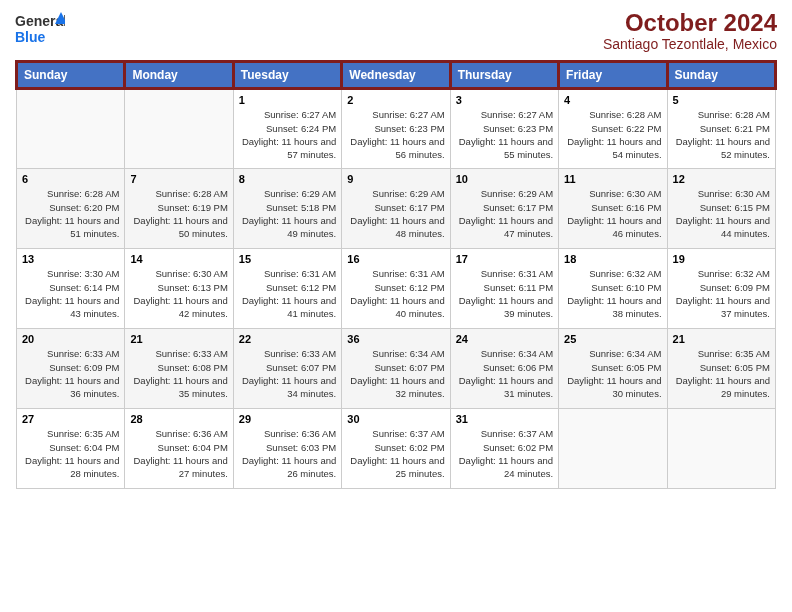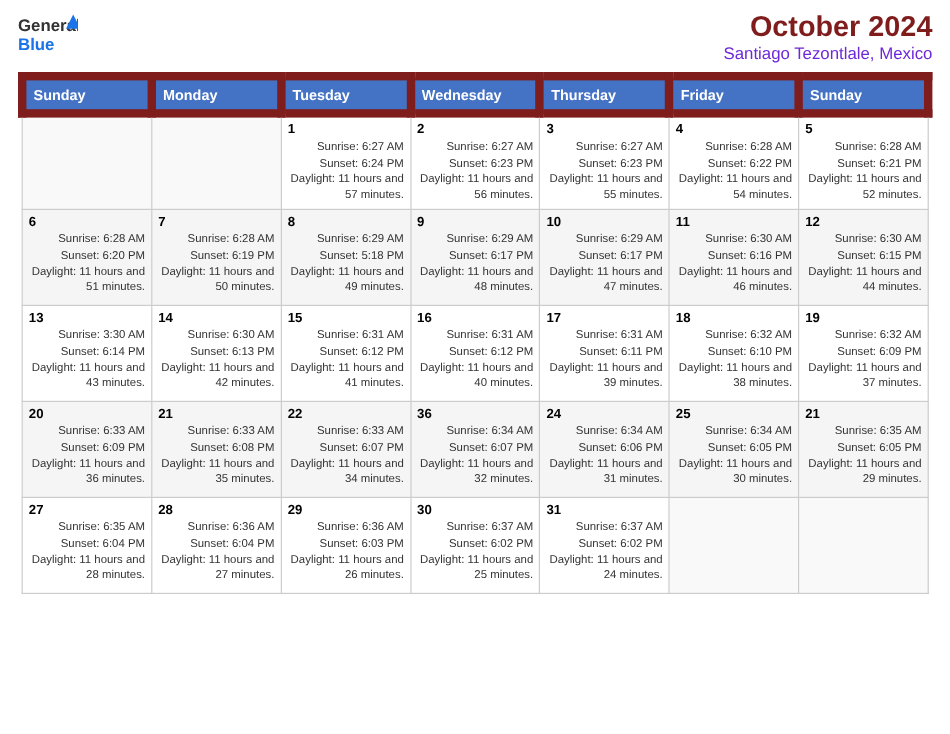--- a/index.html
+++ b/index.html
@@ -29,35 +29,35 @@
       text-align: right;
     }
     .month-title {
       font-size: 24px;
       font-weight: bold;
       color: #7f1d1d;
       line-height: 1.1;
     }
     .subtitle {
       font-size: 14px;
-      color: #6d28d9;
+      color: #7f1d1d;
     }
     table {
       width: 100%;
       border-collapse: collapse;
       font-size: 10px;
     }
     thead th {
       background-color: #4472c4;
       color: #fff;
       text-align: left;
       padding: 5px 6px;
       font-size: 12px;
       font-weight: bold;
-      border: 7px solid #7f1d1d;
+      border: 3px solid #7f1d1d;
     }
     tbody td {
       border: 1px solid #ccc;
       vertical-align: top;
       padding: 4px 5px;
       height: 80px;
       width: calc(100% / 7);
       background: #fff;
     }
     tbody tr:nth-child(even) td {

